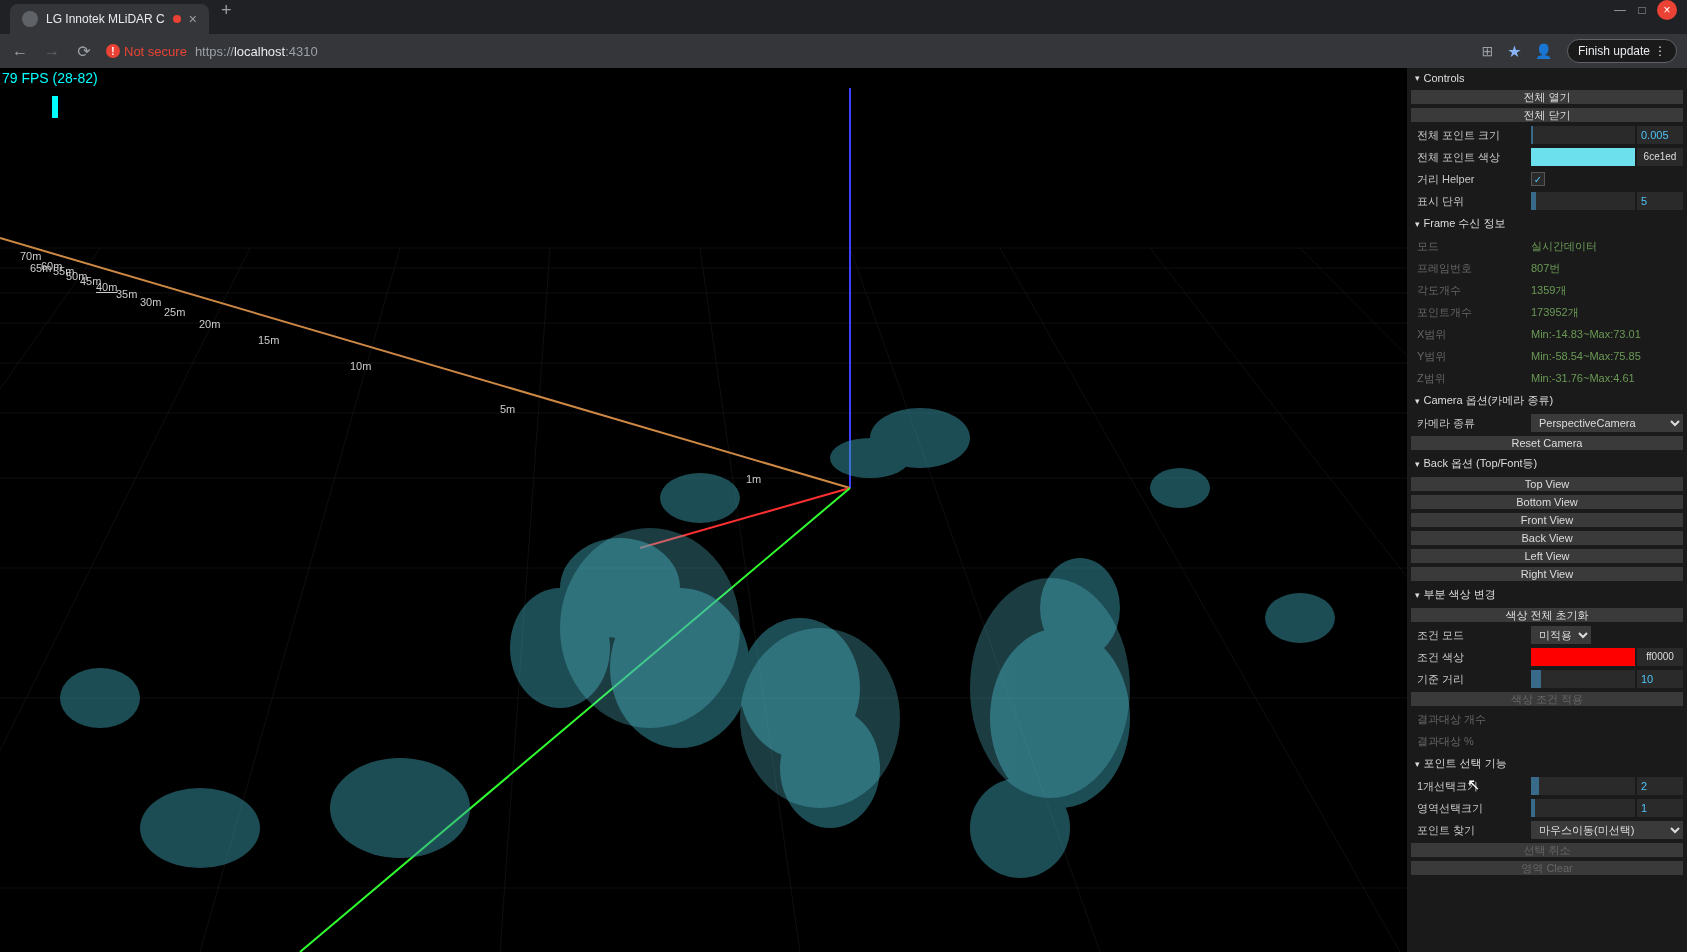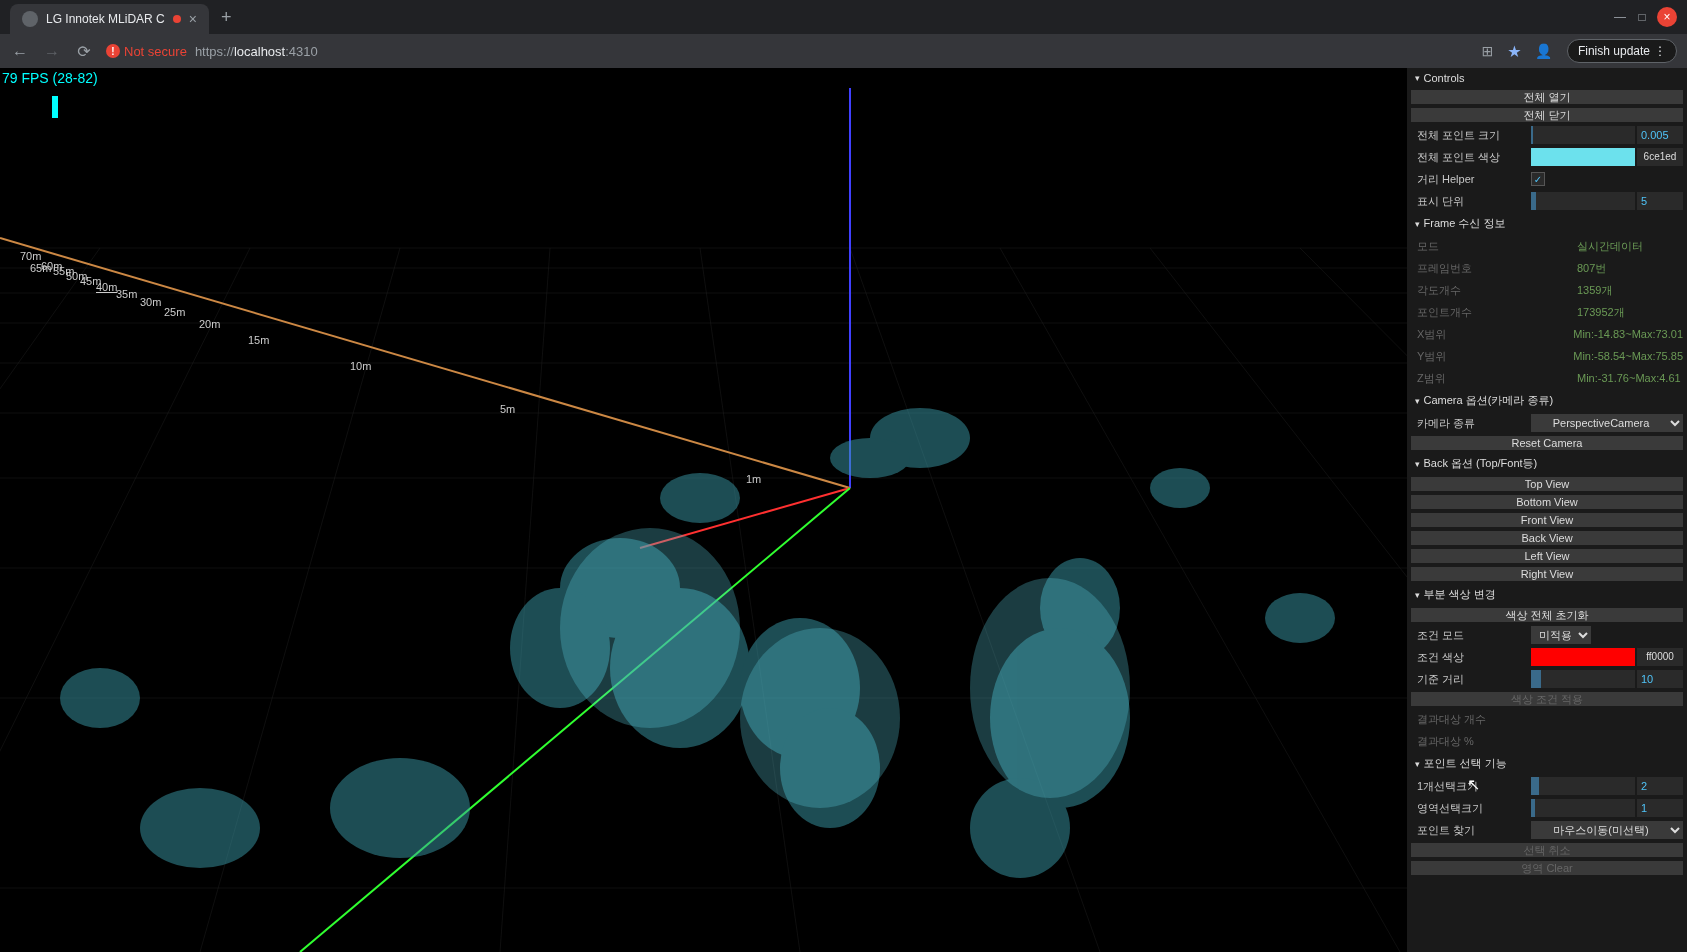--- a/index.html
+++ b/index.html
@@ -1,20 +1,20 @@
 <!DOCTYPE html>
 <html><head>
 <meta charset="utf-8">
 <style>
 * { margin: 0; padding: 0; box-sizing: border-box; font-family: Arial, sans-serif; }
 body { background: #1a1a1a; color: #ccc; width: 1687px; height: 952px; overflow: hidden; position: relative; }
 
 
 .browser-chrome { background: #2b2b2b; height: 68px; }
-.tab-bar { height: 34px; display: flex; align-items: center; padding-left: 10px; background: #202124; }
+.tab-bar { height: 34px; display: flex; align-items: flex-start; padding-left: 10px; background: #202124; }
 .tab { background: #35363a; height: 30px; display: flex; align-items: center; padding: 0 12px; border-radius: 8px 8px 0 0; gap: 8px; font-size: 12px; color: #e8eaed; margin-top: 4px; }
 .tab-favicon { width: 16px; height: 16px; background: #5f6368; border-radius: 50%; }
 .tab-rec { width: 8px; height: 8px; background: #ea4335; border-radius: 50%; }
 .tab-close { color: #9aa0a6; cursor: pointer; font-size: 14px; }
 .new-tab { color: #9aa0a6; padding: 0 12px; font-size: 18px; cursor: pointer; }
 .window-controls { margin-left: auto; display: flex; gap: 8px; padding-right: 10px; align-items: center; }
 .win-btn { width: 14px; height: 14px; color: #9aa0a6; font-size: 12px; display: flex; align-items: center; justify-content: center; cursor: pointer; }
 .win-close { width: 20px; height: 20px; background: #ea4335; border-radius: 50%; color: white; display: flex; align-items: center; justify-content: center; font-size: 12px; }
 
 .url-bar { height: 34px; background: #35363a; display: flex; align-items: center; padding: 0 10px; gap: 12px; }
@@ -60,23 +60,23 @@
 .slider-track { flex: 1; height: 18px; background: #2a2a2a; position: relative; margin-right: 2px; }
 .slider-fill { position: absolute; left: 0; top: 0; bottom: 0; background: #3a6a8a; }
 .num-val { width: 46px; background: #2a2a2a; color: #4fc3f7; font-size: 11px; text-align: left; padding: 2px 4px; height: 18px; border: none; }
 
 .color-swatch { flex: 1; height: 18px; margin-right: 2px; cursor: pointer; }
 .color-val { width: 46px; background: #2a2a2a; color: #ddd; font-size: 10px; text-align: center; height: 18px; line-height: 18px; }
 
 .checkbox { width: 14px; height: 14px; background: #2a2a2a; border: 1px solid #555; display: flex; align-items: center; justify-content: center; }
 .checkbox.checked::after { content: "✓"; color: #4fc3f7; font-size: 10px; }
 
-.info-val { color: #6a9955; font-size: 11px; margin-left: 46px; }
-
-.select { background: #3a3a3a; color: #ddd; border: none; height: 18px; font-size: 11px; padding: 0 4px; cursor: pointer; width: 100%; text-align: center; }
+.info-val { color: #6a9955; font-size: 11px; }
+
+.select { background: #3a3a3a; color: #ddd; border: none; height: 18px; font-size: 11px; padding: 0 4px; cursor: pointer; width: 100%; }
 
 
 .cursor { position: absolute; top: 775px; left: 1467px; font-size: 16px; color: white; pointer-events: none; z-index: 1000; }
 </style>
 </head>
 <body>
 
 <div class="browser-chrome">
   <div class="tab-bar">
     <div class="tab">
@@ -175,21 +175,21 @@
   <div class="fps">
     <span>79 FPS (28-82)</span>
     <div class="fps-bar">
       <div class="fps-bar-fill"></div>
     </div>
   </div>
 
   <div class="dist-label" style="top:405px; left:746px;">1m</div>
   <div class="dist-label" style="top:335px; left:500px;">5m</div>
   <div class="dist-label" style="top:292px; left:350px;">10m</div>
-  <div class="dist-label" style="top:266px; left:248px;">15m</div>
+  <div class="dist-label" style="top:266px; left:258px;">15m</div>
   <div class="dist-label" style="top:250px; left:199px;">20m</div>
   <div class="dist-label" style="top:238px; left:164px;">25m</div>
   <div class="dist-label" style="top:228px; left:140px;">30m</div>
   <div class="dist-label" style="top:220px; left:116px;">35m</div>
   <div class="dist-label" style="top:213px; left:96px;text-decoration:underline;">40m</div>
   <div class="dist-label" style="top:207px; left:80px;">45m</div>
   <div class="dist-label" style="top:202px; left:66px;">50m</div>
   <div class="dist-label" style="top:197px; left:53px;">55m</div>
   <div class="dist-label" style="top:192px; left:41px;">60m</div>
   <div class="dist-label" style="top:187px; left:30px;margin-top:7px;">65m</div>

